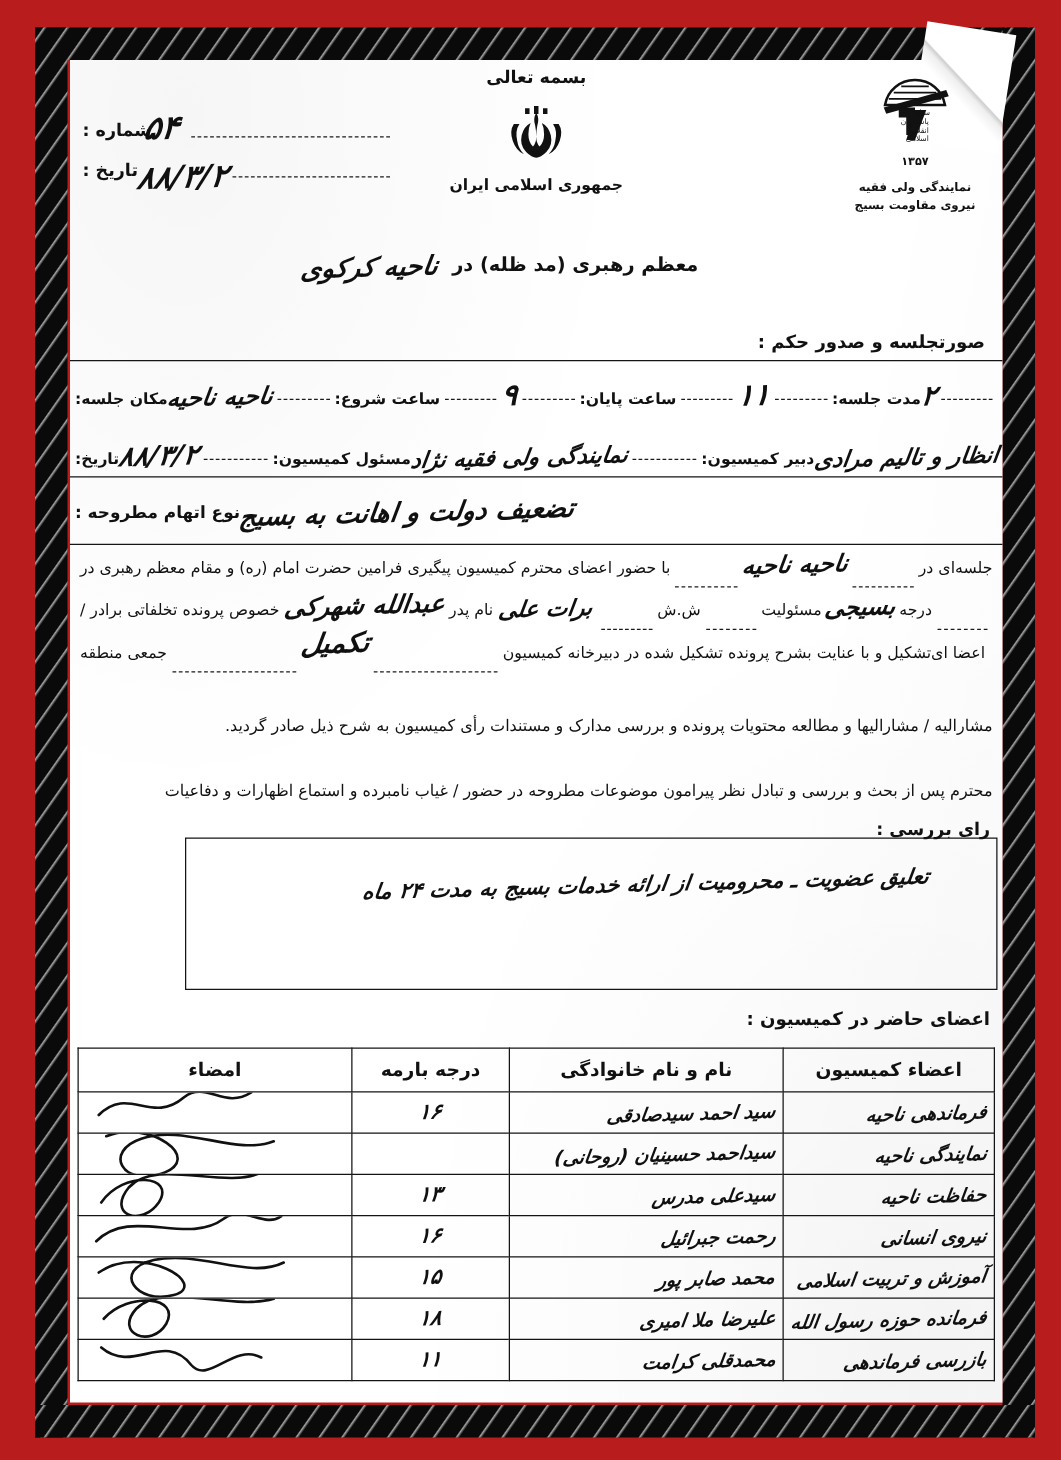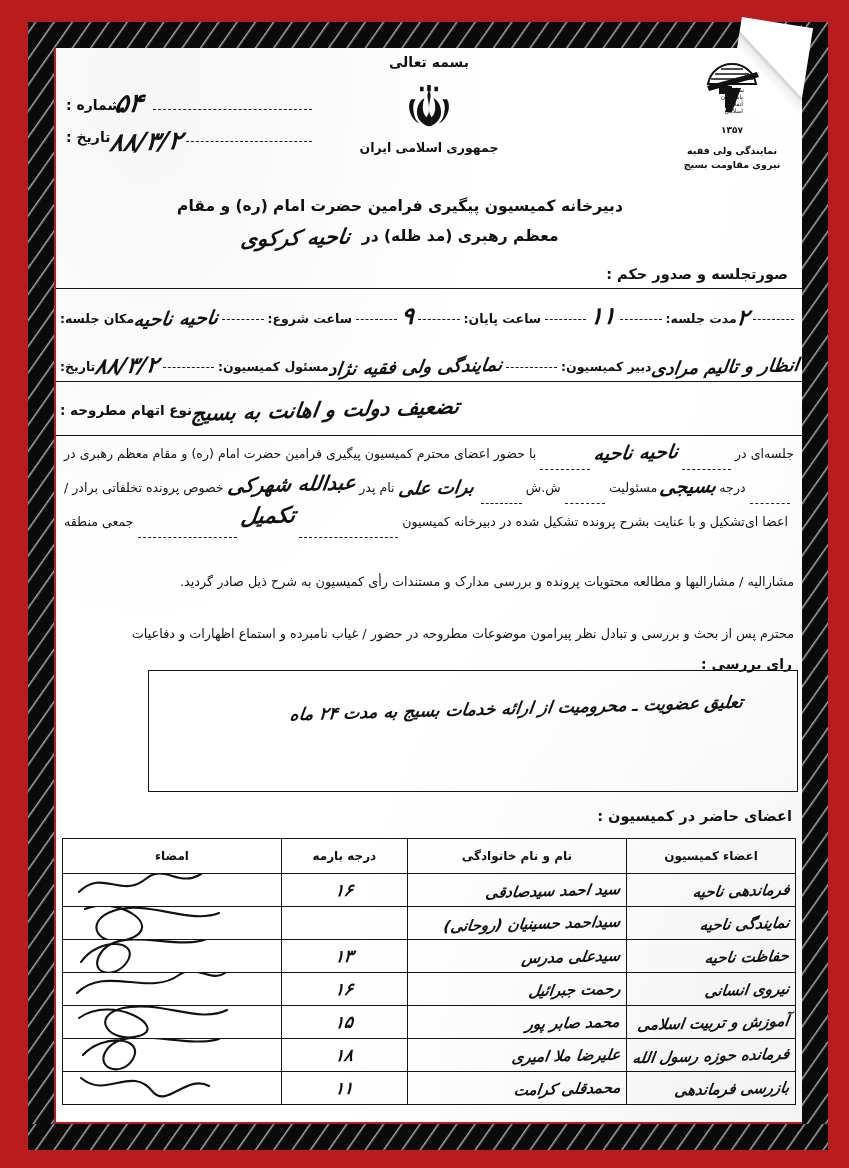--- a/index.html
+++ b/index.html
@@ -128,21 +128,21 @@
 
   
   #ray-label{position:absolute;right:10px;top:608px;font-size:14px;font-weight:700;}
   #ray-box{position:absolute;left:92px;top:622px;width:648px;height:120px;border:1.4px solid #141414;}
   #ray-text{position:absolute;right:60px;top:650px;font-size:17px;}
 
   
   #members-label{position:absolute;right:10px;top:760px;font-size:14.5px;font-weight:700;}
   #tbl{position:absolute;left:6px;top:790px;width:734px;border-collapse:collapse;}
   #tbl th,#tbl td{border:1.3px solid #141414;height:32px;}
-  #tbl th{font-size:12px;font-weight:700;}
+  #tbl th{font-size:15px;font-weight:700;}
   #tbl .c-role{width:152px;}
   #tbl .c-name{width:212px;}
   #tbl .c-grade{width:130px;text-align:center;}
   #tbl .c-sign{width:240px;}
   #tbl td{position:relative;padding:0 6px;}
   .cell-hw{font-size:15px;}
   .grade-hw{font-size:17px;}
   .sig{position:absolute;inset:0;overflow:hidden;}
   .sig svg{position:absolute;left:6px;top:-8px;}
 </style>
@@ -197,21 +197,20 @@
           <text x="42" y="48" font-size="6" fill="#111" font-family="DejaVu Sans, sans-serif">انقلاب</text>
           <text x="42" y="55" font-size="6" fill="#111" font-family="DejaVu Sans, sans-serif">اسلامی</text>
         </svg>
         <div class="year">۱۳۵۷</div>
         <div class="l1">نمایندگی ولی فقیه</div>
         <div class="l2">نیروی مقاومت بسیج</div>
       </div>
     </div>
 
     <div id="title">
-      <div class="t1">دبیرخانه کمیسیون پیگیری فرامین حضرت امام (ره) و مقام</div>
       <div class="t2">
         <span>معظم رهبری (مد ظله) در</span>
         <span class="hw" style="font-size:21px;margin-right:6px;position:relative;top:4px;">ناحیه کرکوی</span>
       </div>
     </div>
 
     <div id="verdictline">صورتجلسه و صدور حکم :</div>
 
     <div class="rule" id="rule1"></div>
 

